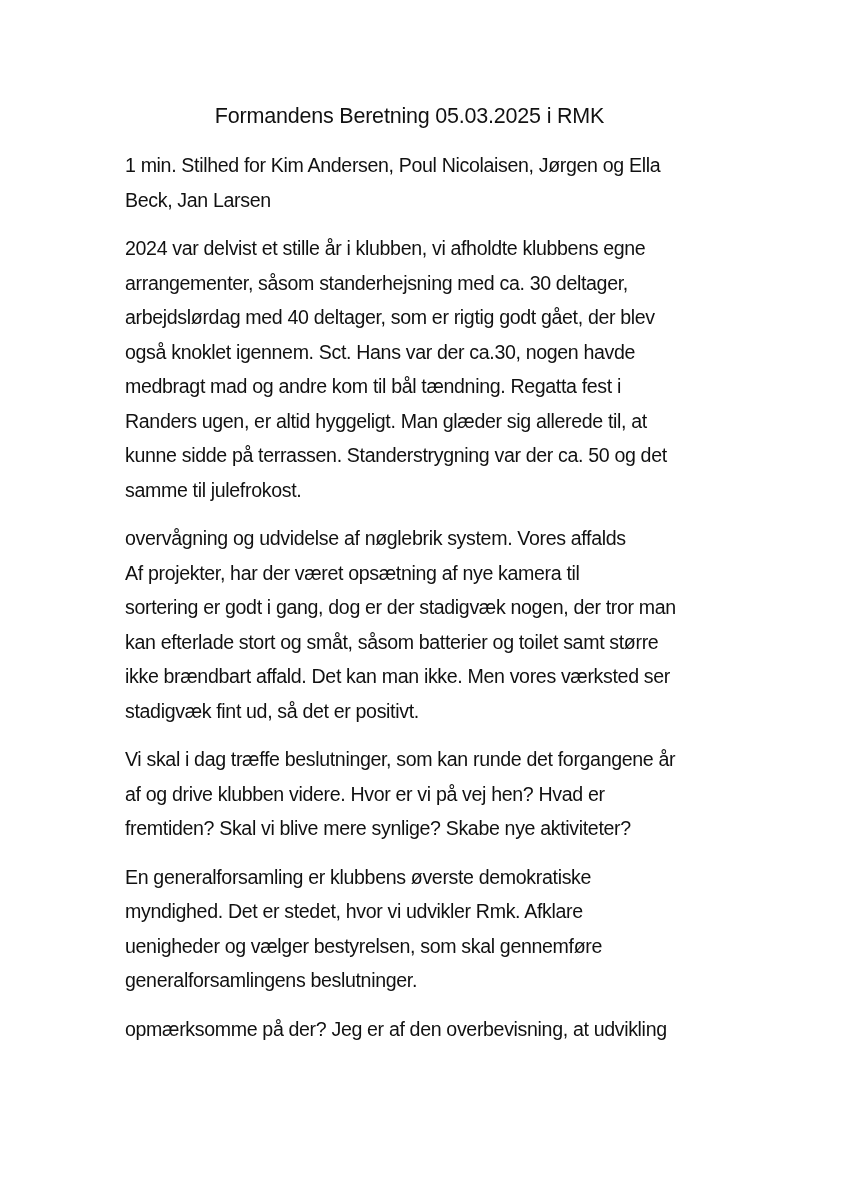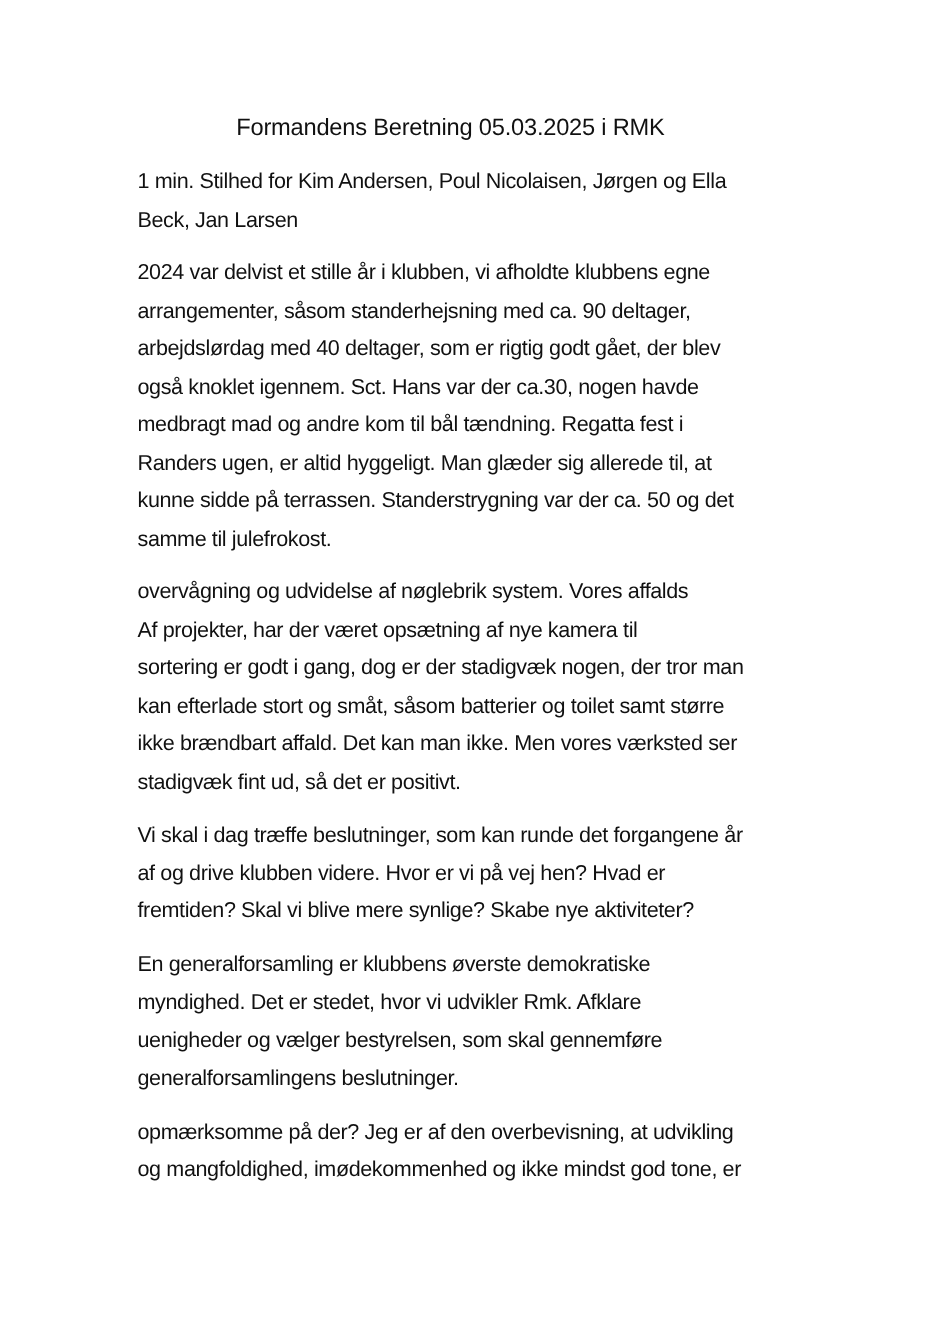--- a/index.html
+++ b/index.html
@@ -62,21 +62,21 @@
 <div class="page">
   <h1 class="title"><span>Formandens Beretning 05.03.2025 i RMK</span></h1>
 
   <div class="body">
     <p class="para">
       <span class="line">1 min. Stilhed for Kim Andersen, Poul Nicolaisen, Jørgen og Ella</span>
       <span class="line">Beck, Jan Larsen</span>
     </p>
     <p class="para">
       <span class="line">2024 var delvist et stille år i klubben, vi afholdte klubbens egne</span>
-      <span class="line">arrangementer, såsom standerhejsning med ca. 90 deltager,</span>
+      <span class="line">arrangementer, såsom standerhejsning med ca. 30 deltager,</span>
       <span class="line">arbejdslørdag med 40 deltager, som er rigtig godt gået, der blev</span>
       <span class="line">også knoklet igennem. Sct. Hans var der ca.30, nogen havde</span>
       <span class="line">medbragt mad og andre kom til bål tændning. Regatta fest i</span>
       <span class="line">Randers ugen, er altid hyggeligt. Man glæder sig allerede til, at</span>
       <span class="line">kunne sidde på terrassen. Standerstrygning var der ca. 50 og det</span>
       <span class="line">samme til julefrokost.</span>
     </p>
     <p class="para">
       <span class="line">overvågning og udvidelse af nøglebrik system. Vores affalds</span>
       <span class="line">Af projekter, har der været opsætning af nye kamera til</span>
@@ -91,16 +91,15 @@
       <span class="line">fremtiden? Skal vi blive mere synlige? Skabe nye aktiviteter?</span>
     </p>
     <p class="para">
       <span class="line">En generalforsamling er klubbens øverste demokratiske</span>
       <span class="line">myndighed. Det er stedet, hvor vi udvikler Rmk. Afklare</span>
       <span class="line">uenigheder og vælger bestyrelsen, som skal gennemføre</span>
       <span class="line">generalforsamlingens beslutninger.</span>
     </p>
     <p class="para">
       <span class="line">opmærksomme på der? Jeg er af den overbevisning, at udvikling</span>
-      <span class="line">og mangfoldighed, imødekommenhed og ikke mindst god tone, er</span>
     </p>
   </div>
 </div>
 
 </body></html>

